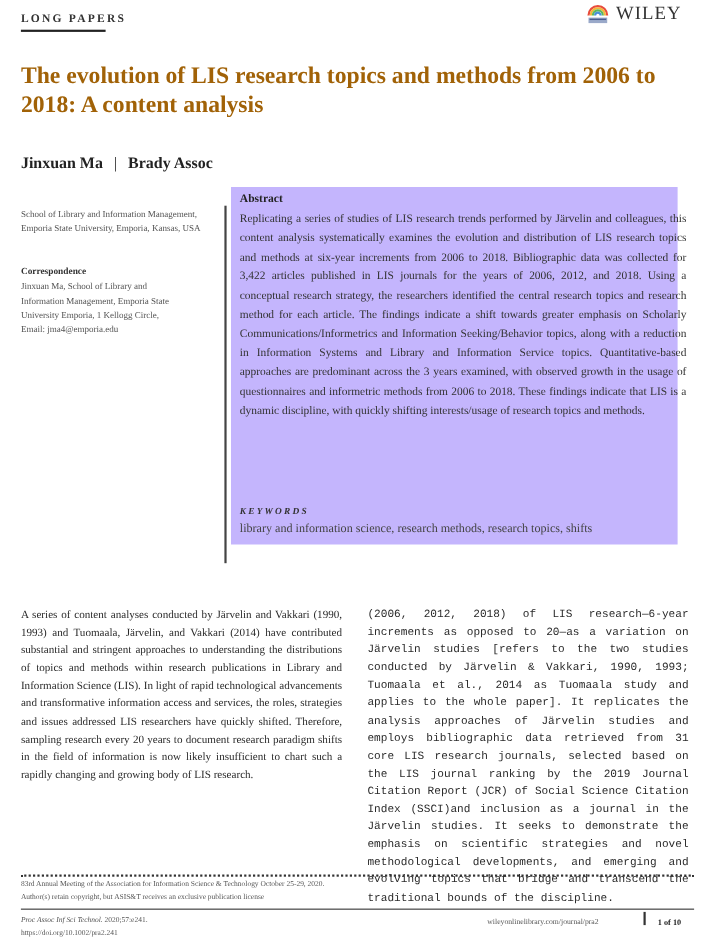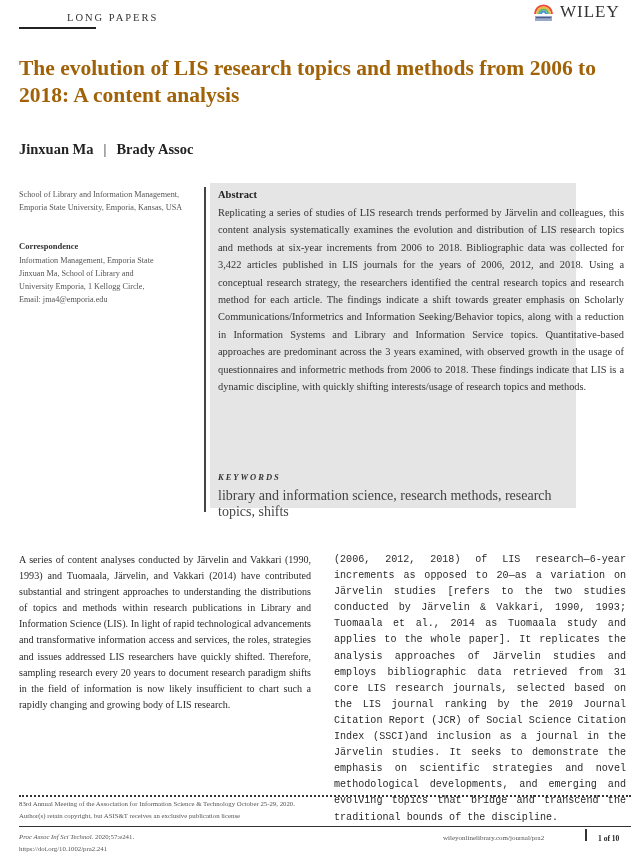--- a/index.html
+++ b/index.html
@@ -1,42 +1,42 @@
 <!DOCTYPE html>
 <html><head>
 <meta charset="utf-8">
 <style>
   html, body { margin: 0; padding: 0; background: #ffffff; }
   body { width: 640px; height: 865px; position: relative; overflow: hidden;
          font-family: "Liberation Serif", "DejaVu Serif", serif; color: #222; }
 
   .section-label { position: absolute; left: 19px; top: 12px; font-size: 10.5px;
-         font-weight: normal; letter-spacing: 2px; color: #333; margin-left: 48px; }
+         font-weight: bold; letter-spacing: 2px; color: #333; }
   .section-underline { position: absolute; left: 19px; top: 27px; width: 77px; height: 2px; background: #222; }
 
   .logo-wrap { position: absolute; left: 533px; top: 2px; width: 21px; height: 21px; }
   .publisher { position: absolute; left: 560px; top: 2px; font-size: 17px; letter-spacing: 1px; color: #333; }
 
   .title { position: absolute; left: 19px; top: 55px; width: 610px; margin: 0;
            font-size: 21.5px; line-height: 27px; font-weight: bold; color: #a16207; }
 
   .authors { position: absolute; left: 19px; top: 141px; font-size: 14.5px; font-weight: bold; color: #222; }
   .authors .sep { font-weight: normal; margin: 0 10px; }
 
   .aff { position: absolute; left: 19px; top: 188px; width: 180px; font-size: 8.2px; line-height: 13px; color: #555; }
   .corr-head { position: absolute; left: 19px; top: 241px; font-size: 8.5px; font-weight: bold; color: #333; }
   .corr { position: absolute; left: 19px; top: 254px; width: 180px; font-size: 8.2px; line-height: 13px; color: #555; }
 
   .rule-left { position: absolute; left: 204px; top: 187px; width: 2px; height: 325px; background: #444; }
-  .abstract { position: absolute; left: 210px; top: 183px; width: 366px; height: 325px; background: #e5e5e5; }
+  .abstract { position: absolute; left: 210px; top: 170px; width: 406px; height: 325px; background: #c4b5fd; }
   .abs-head { position: absolute; left: 8px; top: 6px; font-size: 10.5px; font-weight: bold; color: #222; }
   .abs-text { position: absolute; left: 8px; top: 21px; width: 406px; margin: 0; font-size: 10.4px;
               line-height: 17.4px; text-align: justify; color: #333; hyphens: auto; }
   .kw-head { position: absolute; left: 8px; top: 289px; font-size: 8.5px; font-weight: bold; letter-spacing: 2px; color: #333; font-style: italic; }
-  .kw-text { position: absolute; left: 8px; top: 305px; font-size: 14px; color: #444; }
+  .kw-text { position: absolute; left: 8px; top: 305px; font-size: 11px; color: #444; }
 
   .col { position: absolute; top: 552px; width: 292px; margin: 0; font-size: 10.1px; line-height: 16.1px;
          text-align: justify; color: #2a2a2a; }
   .col-left { left: 19px; }
   .col-right { left: 334px; font-family: Liberation Mono, monospace; }
   .col p { margin: 0; }
   .col p.indent { text-indent: 15px; }
 
   .dotted { position: absolute; left: 19px; top: 795px; width: 612px; height: 0; border-top: 2px dotted #333; }
   .fn1 { position: absolute; left: 19px; top: 800px; font-size: 6.8px; color: #555; }
@@ -69,22 +69,22 @@
 
 <h1 class="title">The evolution of LIS research topics and methods from 2006 to 2018: A content analysis</h1>
 
 <div class="authors">
   <span>Jinxuan Ma</span><span class="sep">|</span><span>Brady Assoc</span>
 </div>
 
 <div class="aff">School of Library and Information Management, Emporia State University, Emporia, Kansas, USA</div>
 <div class="corr-head">Correspondence</div>
 <div class="corr">
+  <div>Jinxuan Ma, School of Library and</div>
   <div>Information Management, Emporia State</div>
-  <div>Jinxuan Ma, School of Library and</div>
   <div>University Emporia, 1 Kellogg Circle,</div>
   <div>Email: jma4@emporia.edu</div>
 </div>
 
 <div class="rule-left"></div>
 <div class="abstract">
   <div class="abs-head">Abstract</div>
   <p class="abs-text" lang="en">Replicating a series of studies of LIS research trends performed by Järvelin and colleagues, this content analysis systematically examines the evolution and distribution of LIS research topics and methods at six-year increments from 2006 to 2018. Bibliographic data was collected for 3,422 articles published in LIS journals for the years of 2006, 2012, and 2018. Using a conceptual research strategy, the researchers identified the central research topics and research method for each article. The findings indicate a shift towards greater emphasis on Scholarly Communications/Informetrics and Information Seeking/Behavior topics, along with a reduction in Information Systems and Library and Information Service topics. Quantitative-based approaches are predominant across the 3 years examined, with observed growth in the usage of questionnaires and informetric methods from 2006 to 2018. These findings indicate that LIS is a dynamic discipline, with quickly shifting interests/usage of research topics and methods.</p>
   <div class="kw-head">KEYWORDS</div>
   <div class="kw-text">library and information science, research methods, research topics, shifts</div>

